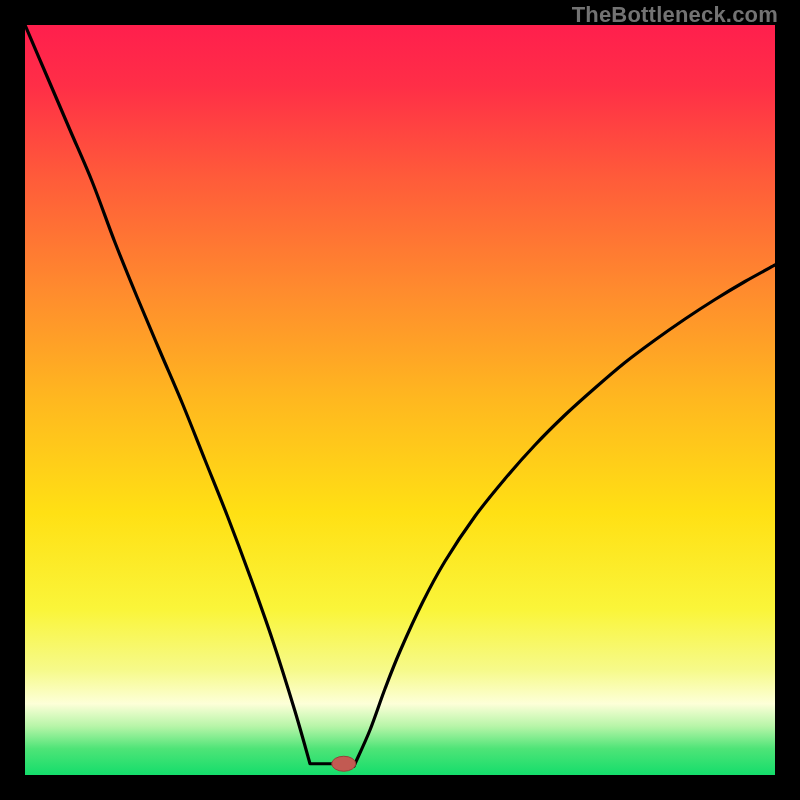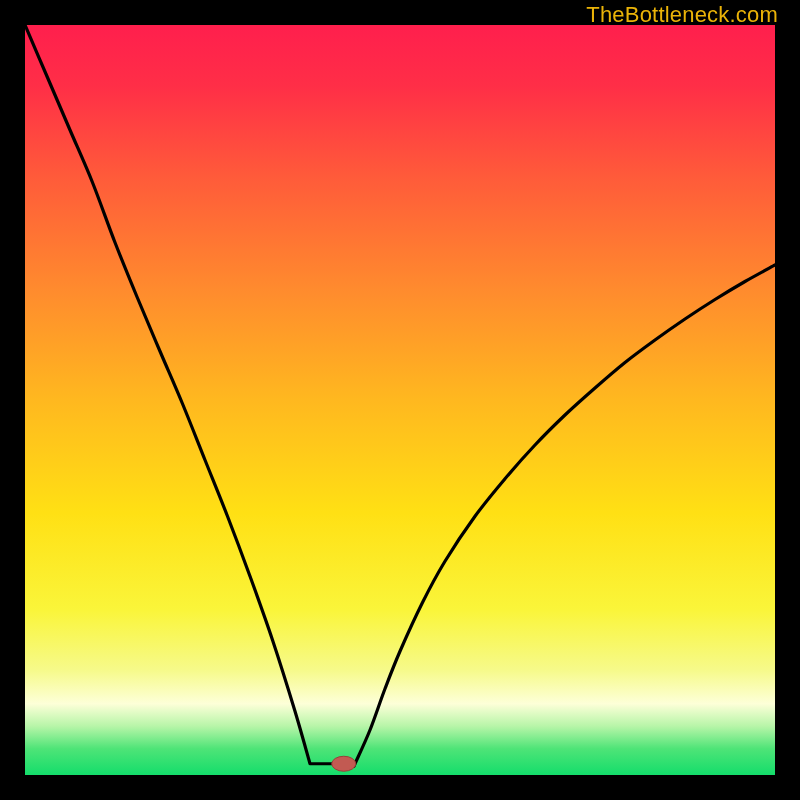--- a/index.html
+++ b/index.html
@@ -27,23 +27,23 @@
   .plot {
     position: absolute;
     left: 0; top: 0;
     width: 750px; height: 750px;
     display: block;
   }
   .watermark {
     position: absolute;
     top: 2px;
     right: 22px;
-    color: #eab308;
+    color: #737373;
     font-size: 22px;
-    font-weight: 400;
+    font-weight: 700;
     letter-spacing: 0.2px;
     user-select: none;
   }
 </style>
 </head>
 <body>
 
 <div class="frame"></div>
 
 <div class="plot-viewport">

